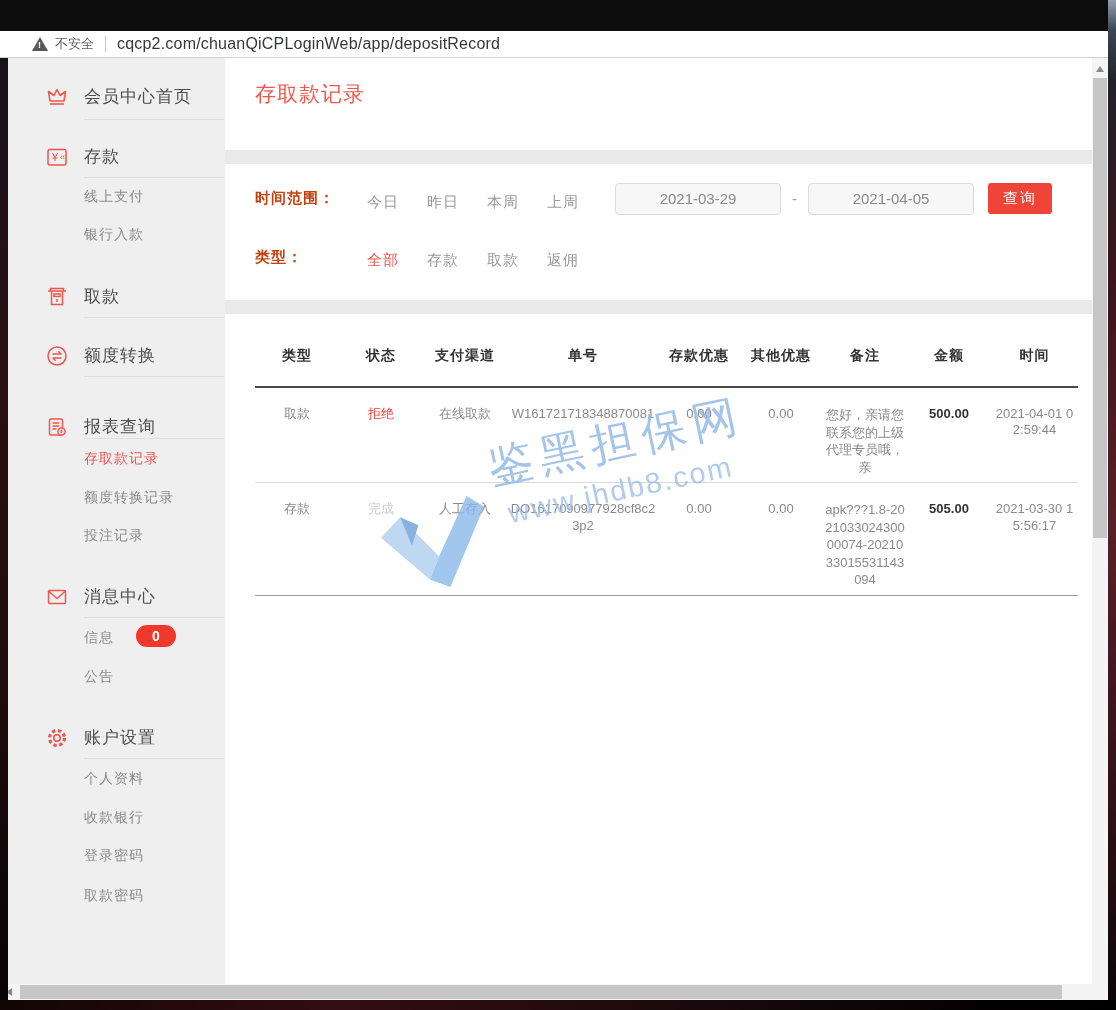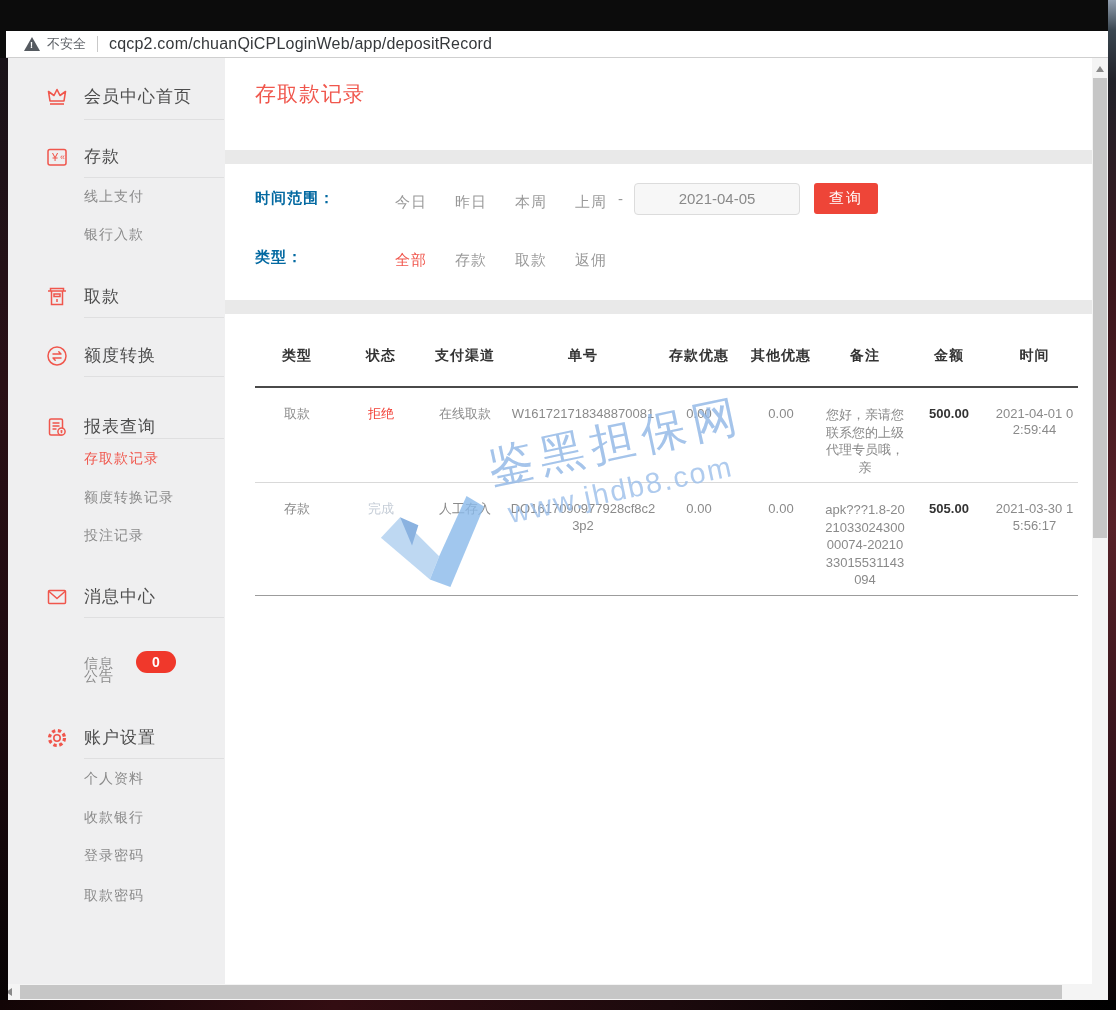--- a/index.html
+++ b/index.html
@@ -21,21 +21,21 @@
   .bg-plus { position:absolute; left:474px; top:6px; font-size:13px; color:#c3cdde; filter:blur(.8px); }
   .bg-dark { position:absolute; left:483px; top:0; width:74px; height:29px; background:#0b0b0d; }
   .bg-ring { position:absolute; left:29px; top:6px; width:14px; height:14px; border:3px solid #ececec; border-radius:50%; filter:blur(.5px); }
   .win-controls { position:absolute; right:0; top:0; width:124px; height:30px; background:linear-gradient(#616161,#262626); display:flex; align-items:flex-start; padding:3px 4px 0 6px; gap:4px; }
   .wbtn { width:34px; height:23px; background:linear-gradient(#555,#2d2d2d); border:1px solid #8d8d8d; border-radius:3px; position:relative; }
   .glyph-min::after { content:""; position:absolute; left:11px; bottom:5px; width:11px; height:3px; background:#f2f2f2; }
   .glyph-max::after { content:""; position:absolute; left:11px; top:6px; width:10px; height:8px; border:2px solid #f2f2f2; }
   .glyph-close::after { content:"\2715"; position:absolute; left:0; right:0; top:2px; text-align:center; color:#f2f2f2; font-size:12px; font-weight:bold; }
 
   
-  .urlbar { position:absolute; left:0; top:31px; width:1108px; height:27px; background:#ffffff; border-bottom:1px solid #cfcfcf; display:flex; align-items:center; padding-left:18px; z-index:6;margin-left:6px; }
+  .urlbar { position:absolute; left:0; top:31px; width:1108px; height:27px; background:#ffffff; border-bottom:1px solid #cfcfcf; display:flex; align-items:center; padding-left:32px; z-index:6; }
   .warn-tri { position:relative; width:0; height:0; border-left:8px solid transparent; border-right:8px solid transparent; border-bottom:14px solid #555a60; }
   .warn-tri::after { content:"!"; position:absolute; left:-2px; top:3px; font-size:9px; font-weight:bold; color:#fff; }
   .sec-label { margin-left:7px; font-size:13px; color:#5f6368; }
   .url-sep { width:1px; height:16px; background:#c9c9c9; margin:0 11px; }
   .url-text { font-size:16px; color:#35383b; letter-spacing:.2px; }
 
   
   .left-strip { position:absolute; left:0; top:58px; width:8px; height:942px; z-index:7;
     background:linear-gradient(180deg,#191319 0%,#2a1016 35%,#1d0a0f 70%,#070304 100%); }
   .right-strip { position:absolute; left:1108px; top:0; width:8px; height:1010px; z-index:7;
@@ -57,22 +57,22 @@
   .s-icon svg { display:block; }
 
   
   .content { position:absolute; left:225px; top:58px; width:867px; height:926px; background:#fff; z-index:1; overflow:hidden; }
   .page-title { position:absolute; left:30px; top:22px; font-size:21px; color:#f0574d; letter-spacing:1px; }
   .band { position:absolute; left:0; width:100%; height:14px; background:#e9e9e9; }
   .band1 { top:92px; } .band2 { top:242px; }
   .f-row { position:absolute; left:30px; display:flex; align-items:center; }
   .f-row1 { top:124px; height:33px; }
   .f-row2 { top:187px; height:24px; }
-  .f-label { width:112px; font-size:15px; font-weight:bold; color:#0369a1; letter-spacing:1px; }
-  .f-opt { width:60px; text-align:right; font-size:15px; color:#999; cursor:pointer; letter-spacing:1px;margin-top:7px; }
+  .f-label { width:112px; font-size:15px; font-weight:bold; color:#c2410c; letter-spacing:1px; }
+  .f-opt { width:60px; text-align:left; font-size:15px; color:#999; cursor:pointer; letter-spacing:1px;margin-top:7px; }
   .f-opt.active { color:#f0574d; }
   .date-input { margin-left:8px; width:166px; height:32px; border:1px solid #dcdcdc; border-radius:4px; background:#f7f7f7; color:#8a8a8a; font-size:15px; display:flex; align-items:center; justify-content:center; cursor:pointer; }
   .date-input.second { margin-left:0; }
   .date-dash { margin:0 11px; color:#999; font-size:15px; }
   .search-btn { margin-left:14px; width:64px; height:31px; background:#ee4538; border-radius:3px; color:#fff; font-size:15px; display:flex; align-items:center; justify-content:center; cursor:pointer; letter-spacing:2px; }
 
   
   .table-wrap { position:absolute; left:30px; top:268px; width:823px; }
   table { border-collapse:collapse; table-layout:fixed; width:823px; }
   th { height:61px; font-size:14px; font-weight:bold; color:#333; text-align:center; vertical-align:middle; border-bottom:2px solid #4a4a4a; letter-spacing:1px; }
@@ -198,21 +198,21 @@
       <span class="s-icon">
         <svg width="22" height="22" viewBox="0 0 22 22" fill="none" stroke="#f0564c" stroke-width="1.5" stroke-linejoin="round">
           <rect x="2.5" y="4.5" width="17" height="13" rx="1"></rect>
             <path d="M2.5 5 L11 12.5 L19.5 5"></path>
         </svg>
         </span>
       <span class="s-label">消息中心</span>
     </div>
     <div class="s-div" style="top:559px"></div>
 
-    <div class="s-item s-sub" style="top:595px">
+    <div class="s-item s-sub" style="top:569px">
       <span class="s-label">信息</span>
       <span class="badge">0</span>
     </div>
     <div class="s-item s-sub" style="top:608px">
       <span class="s-label">公告</span>
     </div>
 
     <div class="s-item s-main" style="top:667px">
       <span class="s-icon">
         <svg width="22" height="22" viewBox="0 0 22 22" fill="none" stroke="#f0564c">
@@ -241,20 +241,21 @@
   <div class="content">
     <div class="page-title">存取款记录</div>
     <div class="band band1"></div>
 
     <div class="f-row f-row1">
       <span class="f-label">时间范围：</span>
       <span class="f-opt">今日</span>
       <span class="f-opt">昨日</span>
       <span class="f-opt">本周</span>
       <span class="f-opt">上周</span>
+      <div class="date-input">2021-03-29</div>
       <span class="date-dash">-</span>
       <div class="date-input second">2021-04-05</div>
       <div class="search-btn">查询</div>
     </div>
 
     <div class="f-row f-row2">
       <span class="f-label">类型：</span>
       <span class="f-opt active">全部</span>
       <span class="f-opt">存款</span>
       <span class="f-opt">取款</span>

